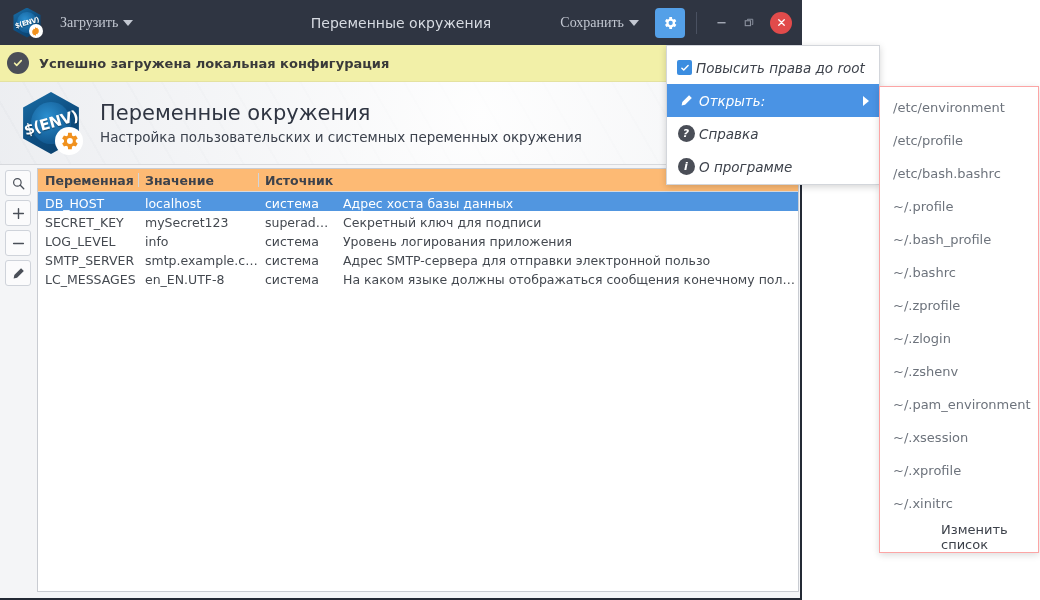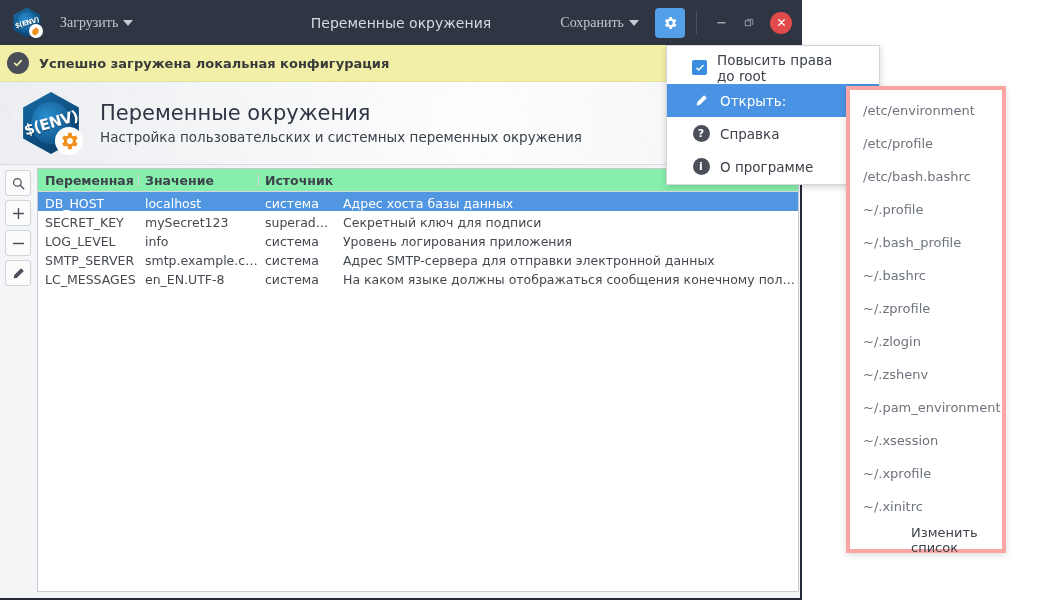--- a/index.html
+++ b/index.html
@@ -165,21 +165,21 @@
   
   .table-wrap {
     position: absolute; left: 37px; top: 168px;
     width: 762px; height: 424px;
     background: #ffffff;
     border: 1px solid #c9ccd2;
     display: flex; flex-direction: column;
   }
   .thead {
     display: flex; height: 23px; flex: none;
-    background: #86efac; border-bottom: 1px solid #d6d9de;
+    background: #fdba74; border-bottom: 1px solid #d6d9de;
     align-items: center;
   }
   .th {
     font-size: 12.5px; font-weight: bold; color: #3d424b;
     padding-left: 7px; position: relative; height: 100%;
     display: flex; align-items: center;
   }
   .th + .th::before {
     content: ""; position: absolute; left: 0; top: 4px; bottom: 4px;
     width: 1px; background: #d2d5da;
@@ -206,22 +206,22 @@
     position: absolute; left: 666px; top: 45px;
     width: 214px; height: 140px;
     background: #ffffff;
     border: 1px solid #d3d6db;
     box-shadow: 0 2px 7px rgba(0,0,0,.17);
     padding: 5px 0;
     z-index: 40;
   }
   .mi {
     display: flex; align-items: center; height: 33px;
-    padding: 0 25px; cursor: pointer; gap: 10px;
-    font-size: 13.5px; color: #3d424b;
+    padding: 0 10px; cursor: pointer; gap: 4px;
+    font-size: 13.5px; color: #3d424b; font-style: italic;
   }
   .mi.active { background: #4a93e4; color: #ffffff; }
   .mi-ico {
     width: 18px; height: 18px; flex: none;
     display: flex; align-items: center; justify-content: center;
   }
   .mcheck {
     width: 15px; height: 15px; border-radius: 2px;
     background: #3b8de0; color: #fff;
     display: flex; align-items: center; justify-content: center;
@@ -236,24 +236,24 @@
   .submenu-arrow {
     margin-left: auto;
     width: 0; height: 0;
     border-top: 5px solid transparent;
     border-bottom: 5px solid transparent;
     border-left: 6px solid #ffffff;
   }
 
   
   .submenu {
-    position: absolute; left: 846px; top: 86px;
+    position: absolute; left: 879px; top: 86px;
     width: 160px; height: 467px;
     background: #ffffff;
-    border: 4px solid #fca5a5;
+    border: 1px solid #fca5a5;
     box-shadow: 0 2px 7px rgba(0,0,0,.14);
     padding: 4px 0;
     z-index: 45;
   }
   .smi {
     display: flex; align-items: center; height: 33px;
     padding: 0 13px; cursor: pointer;
     font-size: 13px; color: #6d737c;
   }
   .smi.strong { color: #3d424b; margin-left: 48px; }
@@ -399,21 +399,21 @@
           <div class="trow">
             <div class="td c-var">LOG_LEVEL</div>
             <div class="td c-val">info</div>
             <div class="td c-src">система</div>
             <div class="td c-desc">Уровень логирования приложения</div>
           </div>
           <div class="trow">
             <div class="td c-var">SMTP_SERVER</div>
             <div class="td c-val">smtp.example.com</div>
             <div class="td c-src">система</div>
-            <div class="td c-desc">Адрес SMTP-сервера для отправки электронной данных</div>
+            <div class="td c-desc">Адрес SMTP-сервера для отправки электронной пользо</div>
           </div>
           <div class="trow">
             <div class="td c-var">LC_MESSAGES</div>
             <div class="td c-val">en_EN.UTF-8</div>
             <div class="td c-src">система</div>
             <div class="td c-desc">На каком языке должны отображаться сообщения конечному пользо…</div>
           </div>
         </div>
     </div>
   </div>

